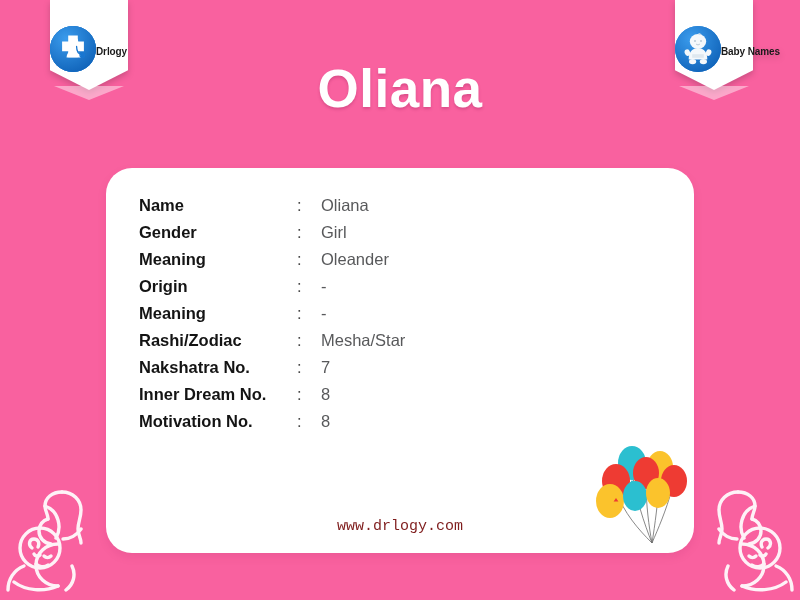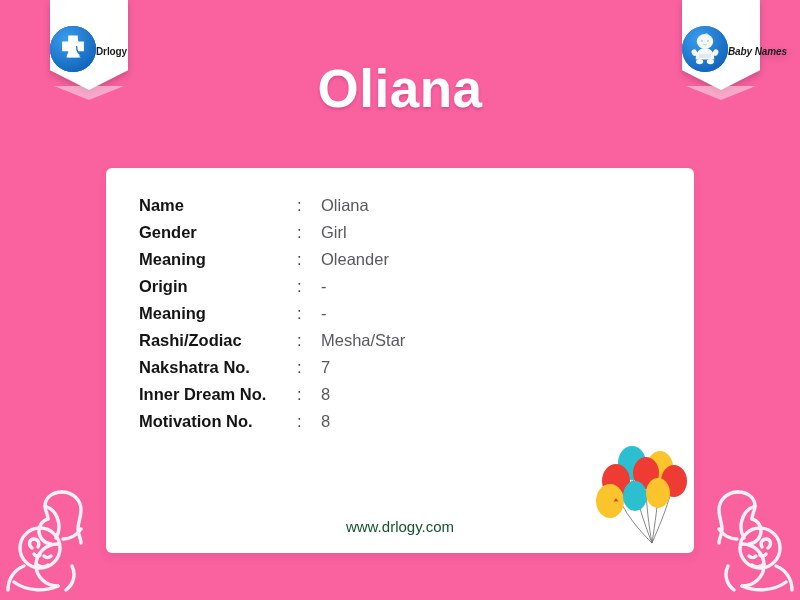--- a/index.html
+++ b/index.html
@@ -27,21 +27,21 @@
   .corner-motif.left  { left: -2px; }
   .corner-motif.right { right: -2px; transform: scaleX(-1); }
 
   
   .badge {
     position: absolute;
     top: 0;
     width: 78px;
   }
   .badge.left  { left: 50px; }
-  .badge.right { right: 40px; font-style: italic; }
+  .badge.right { right: 47px; }
 
   .badge-ribbon {
     position: relative;
     width: 78px;
     height: 90px;
     filter: drop-shadow(0 3px 3px rgba(0,0,0,.18));
   }
   .badge-ribbon-bg {
     position: absolute;
     inset: 0;
@@ -101,21 +101,21 @@
   }
 
   
   .info-card {
     position: absolute;
     left: 106px;
     top: 168px;
     width: 588px;
     height: 385px;
     background: #ffffff;
-    border-radius: 6px;
+    border-radius: 26px;
     box-shadow: 0 4px 10px rgba(140,20,80,.10);
     overflow: hidden;
   }
 
   .info-table {
     position: absolute;
     left: 33px;
     top: 24px;
     border-collapse: collapse;
   }
@@ -144,22 +144,23 @@
     font-weight: normal;
   }
 
   .card-url {
     position: absolute;
     left: 0;
     width: 588px;
     top: 350px;
     text-align: center;
     font-size: 15px;
-    color: #14532d;
+    color: #7f1d1d;
     text-decoration: none;
+    font-family: Liberation Mono, monospace;
   }
 
   
   .balloons {
     position: absolute;
     right: 4px;
     bottom: 0;
     width: 96px;
     height: 112px;
     pointer-events: none;

